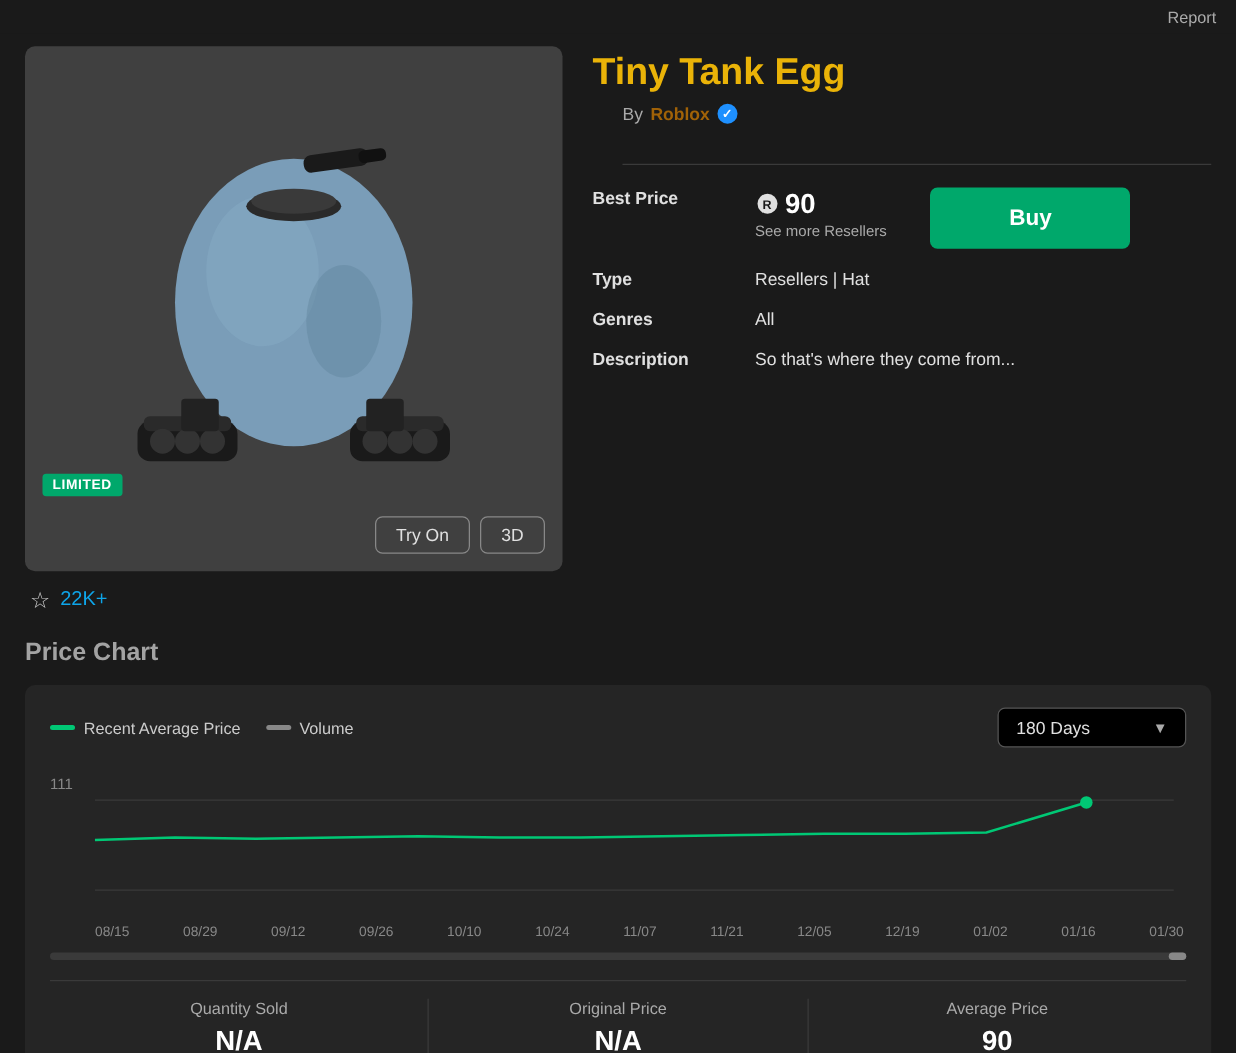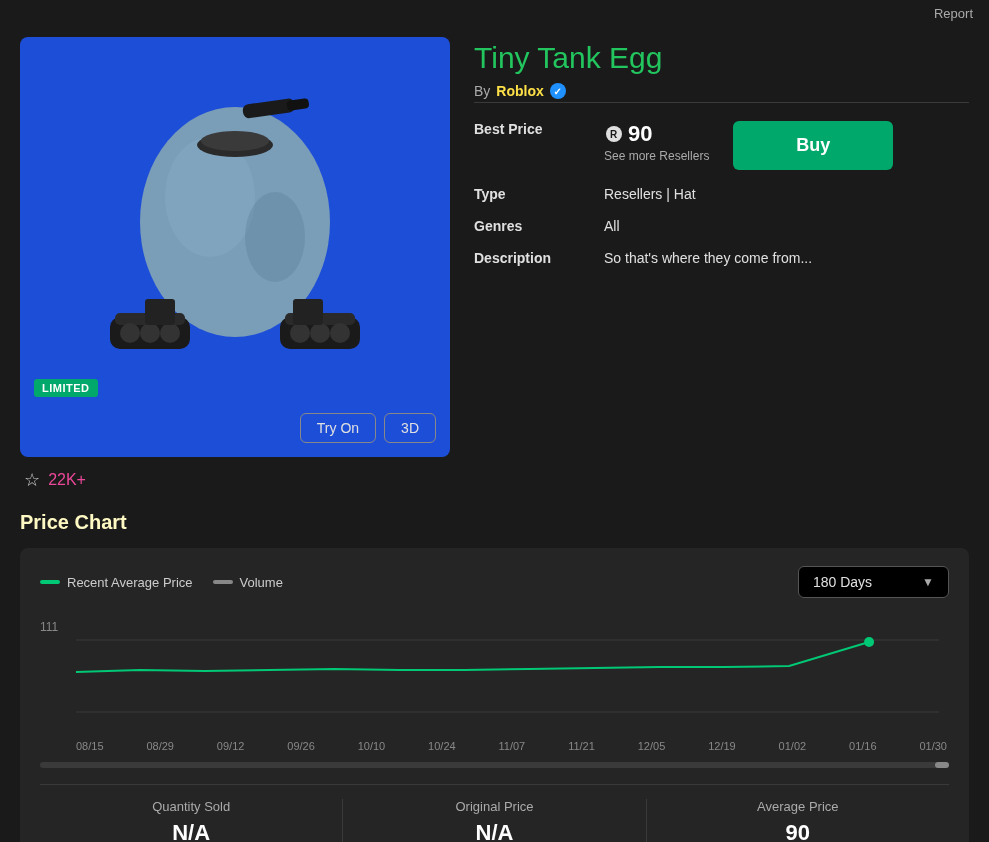--- a/index.html
+++ b/index.html
@@ -31,26 +31,27 @@
       gap: 24px;
       padding: 10px 20px 20px 20px;
     }
 
     
     .left-panel {
       flex: 0 0 430px;
     }
 
     .item-image-container {
-      background: #1d4ed8;
+      background: #404040;
       border-radius: 8px;
       width: 430px;
       height: 420px;
       position: relative;
       display: flex;
+      align-items: center;
       justify-content: center;
       overflow: hidden;
     }
 
     
     .tank-egg-svg {
       width: 340px;
       height: 380px;
     }
 
@@ -94,53 +95,54 @@
       padding-left: 4px;
     }
 
     .star-icon {
       color: #ccc;
       font-size: 18px;
     }
 
     .favorites-count {
       font-size: 16px;
-      color: #ec4899;
+      color: #0ea5e9;
     }
 
     
     .right-panel {
       flex: 1;
       padding-top: 4px;
     }
 
     .item-title {
       font-size: 30px;
-      font-weight: 400;
-      color: #22c55e;
+      font-weight: 700;
+      color: #eab308;
       margin-bottom: 8px;
     }
 
     .by-row {
       display: flex;
       align-items: center;
       gap: 6px;
       margin-bottom: 18px;
-      padding-bottom: 3px;
+      padding-bottom: 32px;
       border-bottom: 1px solid #3a3a3a;
+      margin-left: 24px;
     }
 
     .by-label {
       font-size: 14px;
       color: #aaa;
     }
 
     .creator-name {
       font-size: 14px;
-      color: #fde047;
+      color: #a16207;
       font-weight: 600;
     }
 
     .verified-badge {
       display: inline-flex;
       align-items: center;
       justify-content: center;
       width: 16px;
       height: 16px;
       background: #1e90ff;
@@ -216,31 +218,32 @@
     .buy-btn {
       background: #00a86b;
       color: #fff;
       border: none;
       border-radius: 6px;
       padding: 14px 52px;
       font-size: 18px;
       font-weight: 600;
       cursor: pointer;
       min-width: 160px;
+      margin-left: 11px;
     }
 
     
     .price-chart-section {
       padding: 0 20px 20px 20px;
     }
 
     .price-chart-title {
       font-size: 20px;
       font-weight: 700;
-      color: #fef9c3;
+      color: #a3a3a3;
       margin-bottom: 14px;
     }
 
     .chart-container {
       background: #252525;
       border-radius: 8px;
       padding: 18px 20px;
     }
 
     .chart-legend-row {

